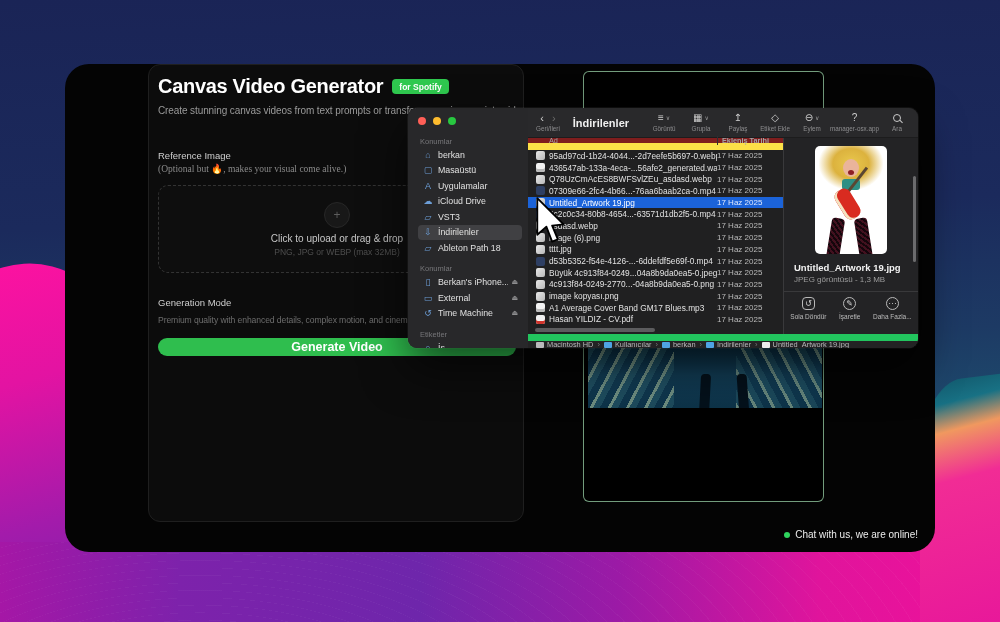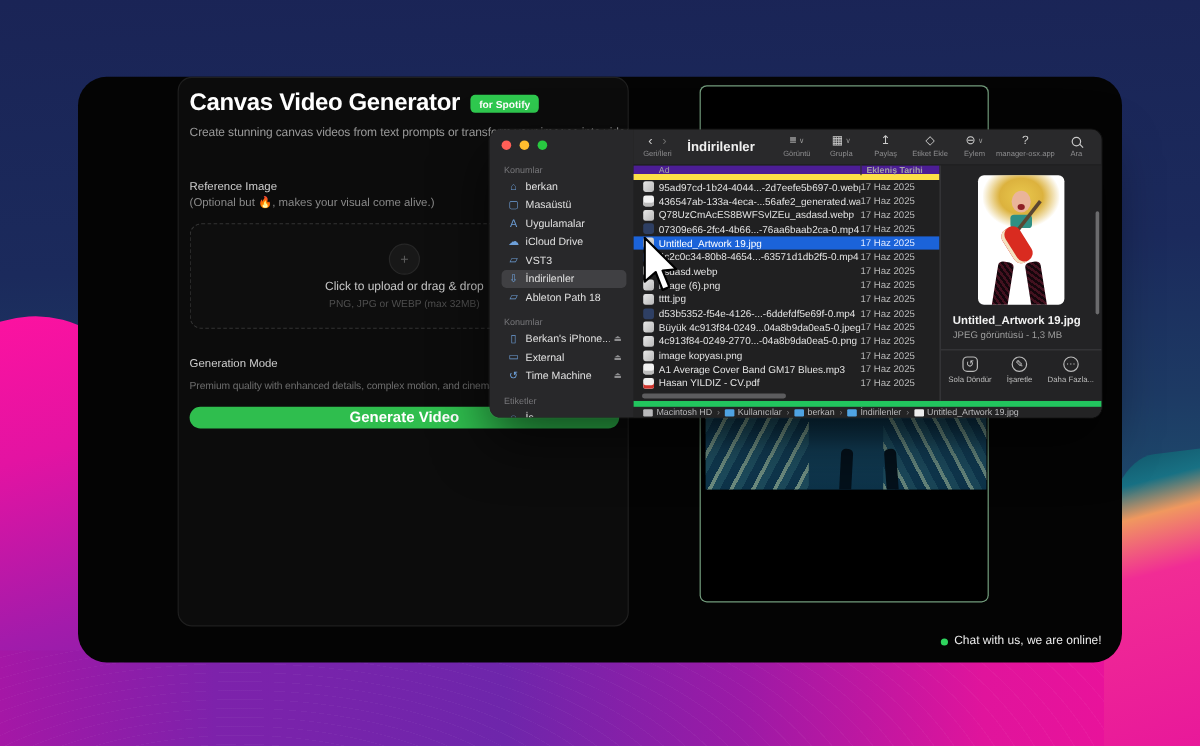--- a/index.html
+++ b/index.html
@@ -30,21 +30,21 @@
   .title{color:#fff;font-size:20px;font-weight:bold;letter-spacing:-.3px;}
   .badge{background:#2fc94f;color:#fff;font-size:8.5px;font-weight:bold;
     padding:2.5px 7px;border-radius:4px;}
   .subtitle{color:#9a9a9a;font-size:10px;margin-top:7px;white-space:nowrap;letter-spacing:-.1px;}
   .flabel{color:#cfcfcf;font-size:9.5px;margin-top:18px;}
   .prompt-ta{display:block;width:358px;height:86px;margin-top:4px;background:#191919;
     border:1px solid #242424;border-radius:8px;resize:none;color:#ddd;
     font-family:"Liberation Sans",sans-serif;font-size:9.5px;padding:9px 10px;outline:none;}
   .prompt-ta::placeholder{color:#4e4e4e;}
   .ref-label{color:#cfcfcf;font-size:9.5px;margin-top:34px;}
-  .ref-note{color:#8a8a8a;font-size:9.5px;margin-top:2px;}
+  .ref-note{color:#8a8a8a;font-size:9.5px;margin-top:2px;font-family:Liberation Serif, serif;}
   .upload{width:358px;height:88px;margin-top:11px;border:1.5px dashed #333;border-radius:10px;
     display:flex;flex-direction:column;align-items:center;justify-content:center;gap:3px;background:#0e0e0e;}
   .up-ic{width:26px;height:26px;border-radius:50%;background:#181818;border:1px solid #272727;
     color:#5d5d5d;font-size:12px;display:flex;align-items:center;justify-content:center;margin-bottom:2px;}
   .up-main{color:#c6c6c6;font-size:10px;}
   .up-sub{color:#4e4e4e;font-size:8.5px;}
   .gen-label{color:#cfcfcf;font-size:9.5px;margin-top:24px;}
   .modebox{width:358px;height:27px;margin-top:4px;background:#191919;border:1px solid #242424;
     border-radius:7px;display:flex;align-items:center;padding:0 12px;gap:10px;}
   .mode-name{color:#e8e8e8;font-size:10px;}
@@ -95,21 +95,21 @@
   .tbsp{flex:1;}
   .tbi{display:flex;flex-direction:column;align-items:center;line-height:1;min-width:26px;}
   .tbg{color:#cdcdcd;font-size:10px;height:11px;display:flex;align-items:center;gap:2px;}
   .tbg .cv{font-size:6px;color:#9a9a9a;}
   .mag{width:8px;height:8px;border:1.4px solid #c9c9c9;border-radius:50%;position:relative;display:inline-block;}
   .mag::after{content:"";position:absolute;width:4px;height:1.4px;background:#c9c9c9;transform:rotate(45deg);right:-3px;bottom:-1px;}
 
   .fbody{flex:1;display:flex;min-height:0;}
   .flist{width:255px;flex:none;background:#202021;display:flex;flex-direction:column;position:relative;}
   .fhdr{height:12px;display:flex;align-items:center;font-size:7.3px;color:#a3a3a5;
-    border-bottom:5px solid #fde047;padding-left:21px;flex:none;background:#4c1d95;}
+    border-bottom:7px solid #fde047;padding-left:21px;flex:none;background:#7f1d1d;}
   .fhdr .hdate{margin-left:auto;width:66px;border-left:1px solid #2e2e30;padding-left:4px;font-weight:bold;}
   .fr{display:flex;align-items:center;height:11.7px;padding-left:8px;color:#e2e2e2;font-size:8.3px;}
   .fr.sel{background:#1b63d9;color:#fff;}
   .fic{width:9px;height:9px;border-radius:2px;flex:none;margin-right:4px;background:#cfcfcf;}
   .fic.i-img{background:linear-gradient(135deg,#e8e8e8,#b9b9b9);}
   .fic.i-wav{background:#f2f2f2;box-shadow:inset 0 -3px 0 #bbb;}
   .fic.i-mp4{background:#2e3f63;}
   .fic.i-pdf{background:#f0f0f0;box-shadow:inset 0 -3px 0 #d0342c;}
   .fn{flex:1;white-space:nowrap;overflow:hidden;}
   .fd{width:66px;flex:none;color:#b9b9b9;font-size:8px;white-space:nowrap;overflow:hidden;}
@@ -135,21 +135,21 @@
   .pv-meta{color:#9e9e9e;font-size:8px;margin-top:2px;align-self:flex-start;padding-left:10px;}
   .pv-div{width:100%;height:1px;background:#39393b;margin-top:7px;}
   .qa-row{display:flex;width:100%;justify-content:space-around;margin-top:5px;}
   .qa{display:flex;flex-direction:column;align-items:center;gap:3px;}
   .qa-ic{width:13px;height:13px;border:1px solid #b9b9b9;border-radius:4px;color:#cfcfcf;font-size:8px;
     display:flex;align-items:center;justify-content:center;}
   .qa-ic.cir{border-radius:50%;}
   .qa-lb{color:#bdbdbd;font-size:6.5px;white-space:nowrap;}
   .vscroll{position:absolute;right:2px;top:38px;width:3px;height:86px;border-radius:2px;background:#6b6b6d;}
 
-  .fpath{height:14px;flex:none;background:#232324;border-top:5px solid #22c55e;display:flex;
+  .fpath{height:14px;flex:none;background:#232324;border-top:7px solid #22c55e;display:flex;
     align-items:center;padding-left:8px;overflow:hidden;}
   .crumb{display:flex;align-items:center;color:#b8b8ba;font-size:7.4px;white-space:nowrap;}
   .crumb:not(:last-child)::after{content:"›";color:#7a7a7c;margin:0 4px;font-size:7.4px;}
   .cic{width:8px;height:6px;border-radius:1px;margin-right:3px;background:#4fa3e3;}
   .cic.disk{background:#b9b9bb;}
   .cic.file{background:#ececec;}
 
   .cursor{position:absolute;left:534px;top:197px;z-index:10;}
 </style>
 </head>

